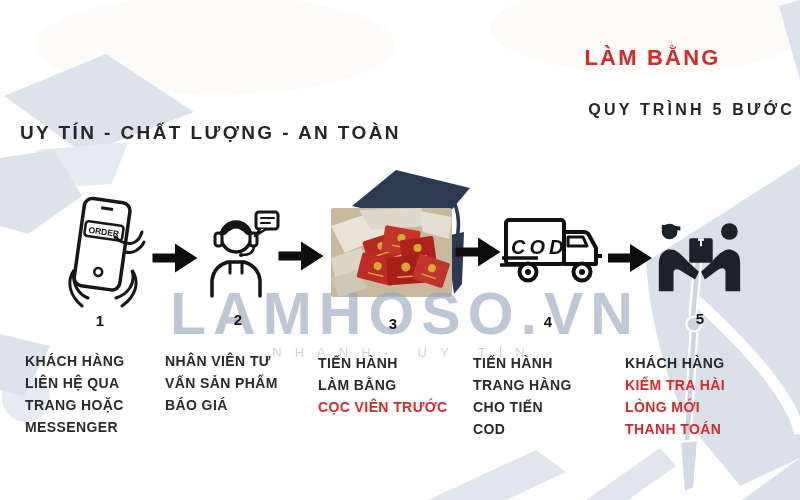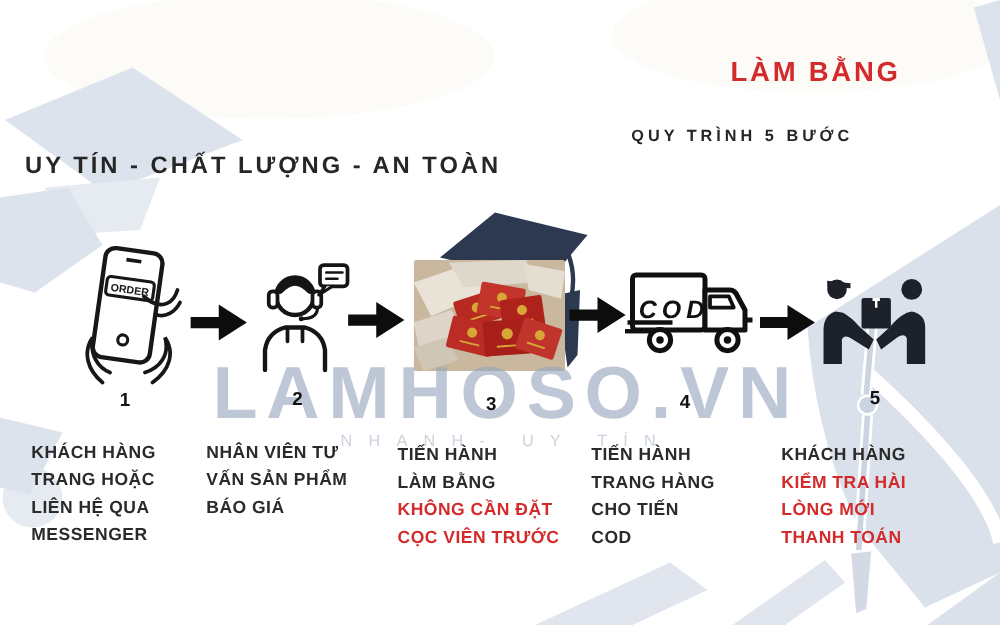--- a/index.html
+++ b/index.html
@@ -12,21 +12,21 @@
   .wm-brand{left:100px;top:280px;width:610px;text-align:center;z-index:2;
             font-size:59px;font-weight:bold;letter-spacing:7px;color:rgba(150,165,188,0.62);
             pointer-events:none;white-space:nowrap;}
   .wm-slogan{left:130px;top:345px;width:550px;text-align:center;z-index:2;
              font-size:13px;font-weight:normal;letter-spacing:13px;color:rgba(160,174,195,0.55);
              pointer-events:none;white-space:nowrap;}
   .tagline{left:20px;top:102px;width:365px;font-size:19px;font-weight:bold;
            letter-spacing:2.4px;color:#262626;white-space:nowrap;margin-top:20px;}
   .title-red{left:520px;top:45px;width:265px;text-align:center;font-size:22px;
              font-weight:bold;letter-spacing:2.2px;color:#d32b2b;white-space:nowrap;}
-  .subtitle{left:505px;top:101px;width:290px;text-align:left;font-size:13px;
+  .subtitle{left:505px;top:101px;width:290px;text-align:right;font-size:16px;
             font-weight:bold;letter-spacing:3.2px;color:#262626;white-space:nowrap;}
   .step-num{width:30px;text-align:center;font-size:15px;font-weight:bold;color:#131313;}
   .step-text{width:150px;text-align:left;}
   .step-text div{font-size:14px;font-weight:bold;line-height:22px;letter-spacing:.4px;color:#2a2a2a;}
   .step-text div.red{color:#d32b2b;}
   .photo-frame{border-radius:2px;overflow:hidden;}
 </style>
 </head>
 <body>
 
@@ -191,35 +191,34 @@
   <div class="abs wm-slogan">NHANH- UY TÍN</div>
 
   <div class="abs step-num txt-layer" style="left:85px;top:312px">1</div>
   <div class="abs step-num txt-layer" style="left:223px;top:311px">2</div>
   <div class="abs step-num txt-layer" style="left:378px;top:315px">3</div>
   <div class="abs step-num txt-layer" style="left:533px;top:313px">4</div>
   <div class="abs step-num txt-layer" style="left:685px;top:310px">5</div>
 
   <div class="abs step-text txt-layer" style="left:25px;top:350px">
     <div>KHÁCH HÀNG</div>
+    <div>LIÊN HỆ QUA</div>
     <div>TRANG HOẶC</div>
-    <div>LIÊN HỆ QUA</div>
     <div>MESSENGER</div>
   </div>
 
   <div class="abs step-text txt-layer" style="left:165px;top:350px">
     <div>NHÂN VIÊN TƯ</div>
     <div>VẤN SẢN PHẨM</div>
     <div>BÁO GIÁ</div>
   </div>
 
   <div class="abs step-text txt-layer" style="left:318px;top:352px">
     <div>TIẾN HÀNH</div>
     <div>LÀM BẰNG</div>
-    <div class="red">KHÔNG CẦN ĐẶT</div>
     <div class="red">CỌC VIÊN TRƯỚC</div>
   </div>
 
   <div class="abs step-text txt-layer" style="left:473px;top:352px">
     <div>TIẾN HÀNH</div>
     <div>TRANG HÀNG</div>
     <div>CHO TIẾN</div>
     <div>COD</div>
   </div>
 

